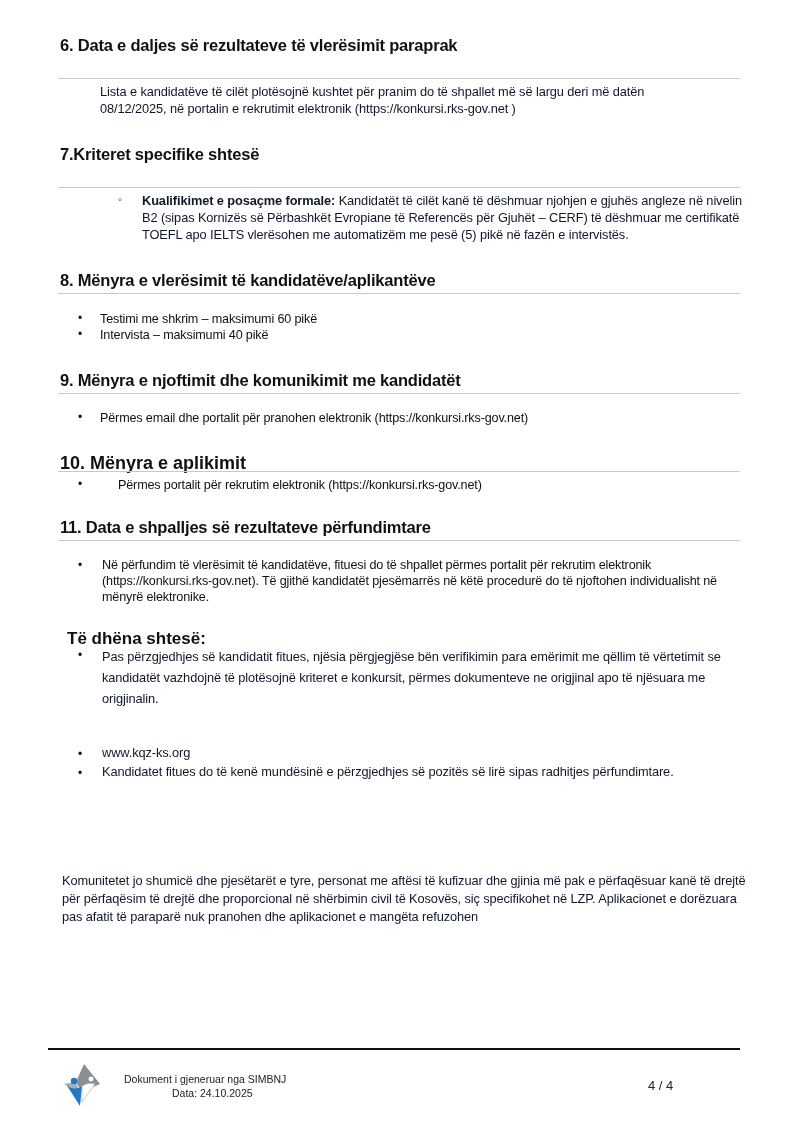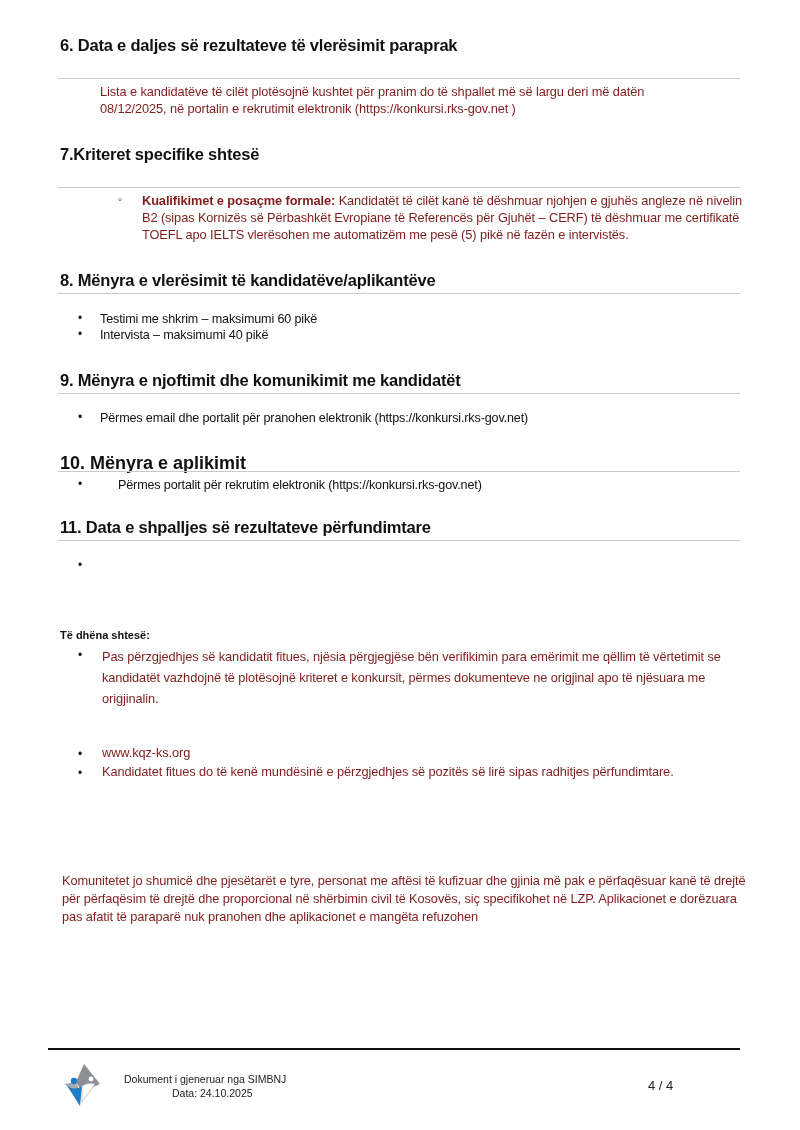--- a/index.html
+++ b/index.html
@@ -4,21 +4,21 @@
 <style>
   html, body { margin: 0; padding: 0; background: #ffffff; }
   body { width: 800px; height: 1130px; position: relative; overflow: hidden; color: #111; }
   .page { position: absolute; left: 0; top: 0; width: 800px; height: 1130px; margin-left: 22px; }
   .abs { position: absolute; }
   .h-cond { font-family: "Liberation Sans Narrow", "Liberation Sans", sans-serif; font-weight: bold; color: #111; letter-spacing: -0.2px; }
   .h-big { font-size: 16.5px; }
   .h-small { font-size: 18px; font-family: "Liberation Sans", sans-serif; font-weight: bold; }
   .rule { position: absolute; left: 36px; width: 682px; height: 1px; background: #c9c9c9; }
   .txt { font-family: "Liberation Sans", sans-serif; font-size: 12.6px; line-height: 17px; color: #111; letter-spacing: -0.15px; }
-  .txt-a { font-family: "Liberation Sans", sans-serif; font-size: 12.8px; line-height: 16px; color: #7f1d1d; letter-spacing: -0.1px; }
+  .txt-a { font-family: "Liberation Sans", sans-serif; font-size: 12.8px; line-height: 16px; color: #0f172a; letter-spacing: -0.1px; }
   .bullet { position: absolute; font-family: "Liberation Sans", sans-serif; font-size: 12px; color: #111; }
   .footer-rule { position: absolute; left: 26px; top: 1048px; width: 692px; height: 2px; background: #111; }
   .foot { font-family: "Liberation Sans", sans-serif; font-size: 10.5px; line-height: 13px; color: #222; }
   .pagenum { font-family: "Liberation Sans", sans-serif; font-size: 13px; color: #222; }
   b { font-weight: bold; }
 </style>
 </head>
 <body>
 
 <div class="page">
@@ -45,22 +45,23 @@
   <div class="abs txt" style="left:78px; top:410px;">Përmes email dhe portalit për pranohen elektronik (https://konkursi.rks-gov.net)</div>
 
   <div class="abs h-small" style="left:38px; top:453px;">10. Mënyra e aplikimit</div>
   <div class="rule" style="top:471px;"></div>
   <div class="bullet" style="left:56px; top:477px;">•</div>
   <div class="abs txt" style="left:96px; top:477px;">Përmes portalit për rekrutim elektronik (https://konkursi.rks-gov.net)</div>
 
   <div class="abs h-cond h-big" style="left:38px; top:518px;">11. Data e shpalljes së rezultateve përfundimtare</div>
   <div class="rule" style="top:540px;"></div>
   <div class="bullet" style="left:56px; top:558px;">•</div>
+  <div class="abs txt" style="left:80px; top:557px; width:636px; line-height:16px;">Në përfundim të vlerësimit të kandidatëve, fituesi do të shpallet përmes portalit për rekrutim elektronik (https://konkursi.rks-gov.net). Të gjithë kandidatët pjesëmarrës në këtë procedurë do të njoftohen individualisht në mënyrë elektronike.</div>
 
-  <div class="abs h-small" style="left:38px; top:629px; font-size:11px;">Të dhëna shtesë:</div>
+  <div class="abs h-small" style="left:45px; top:629px; font-size:17px;">Të dhëna shtesë:</div>
   <div class="bullet" style="left:56px; top:648px;">•</div>
   <div class="abs txt-a" style="left:80px; top:646px; width:640px; line-height:21px;">Pas përzgjedhjes së kandidatit fitues, njësia përgjegjëse bën verifikimin para emërimit me qëllim të vërtetimit se kandidatët vazhdojnë të plotësojnë kriteret e konkursit, përmes dokumenteve ne origjinal apo të njësuara me origjinalin.</div>
   <div class="bullet" style="left:56px; top:747px;">•</div>
   <div class="abs txt-a" style="left:80px; top:745px;">www.kqz-ks.org</div>
   <div class="bullet" style="left:56px; top:766px;">•</div>
   <div class="abs txt-a" style="left:80px; top:764px; width:640px;">Kandidatet fitues do të kenë mundësinë e përzgjedhjes së pozitës së lirë sipas radhitjes përfundimtare.</div>
 
   <div class="abs txt-a" style="left:40px; top:872px; width:690px; line-height:18px;">Komunitetet jo shumicë dhe pjesëtarët e tyre, personat me aftësi të kufizuar dhe gjinia më pak e përfaqësuar kanë të drejtë për përfaqësim të drejtë dhe proporcional në shërbimin civil të Kosovës, siç specifikohet në LZP. Aplikacionet e dorëzuara pas afatit të paraparë nuk pranohen dhe aplikacionet e mangëta refuzohen</div>
 
   <div class="footer-rule"></div>

